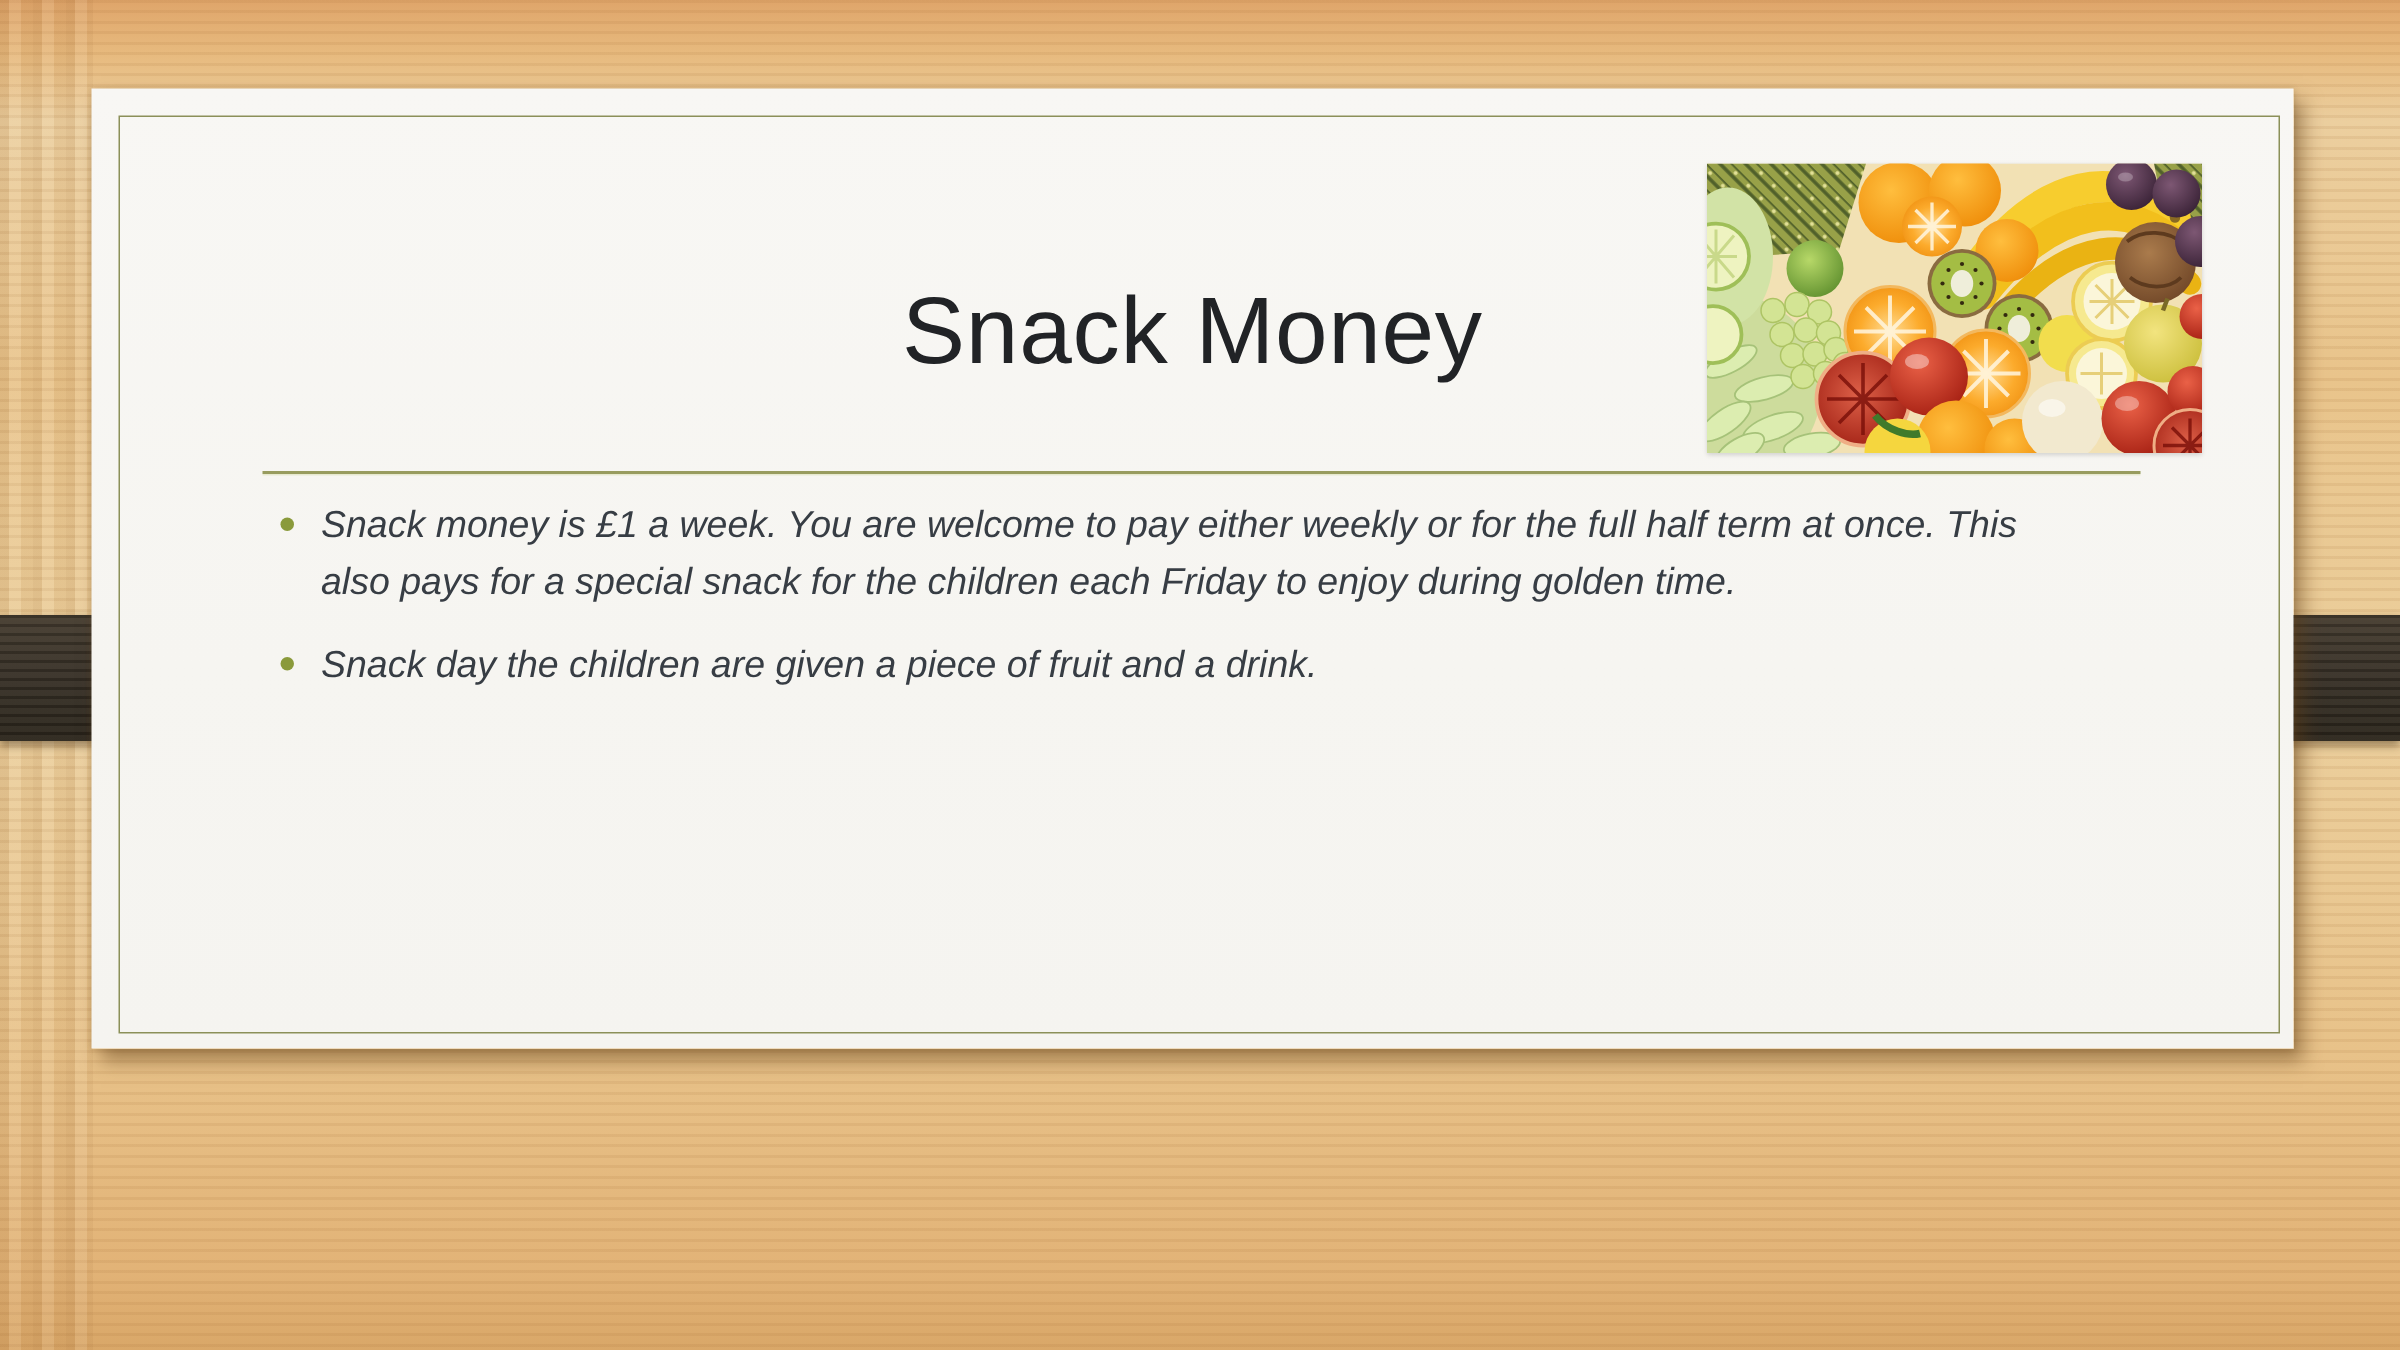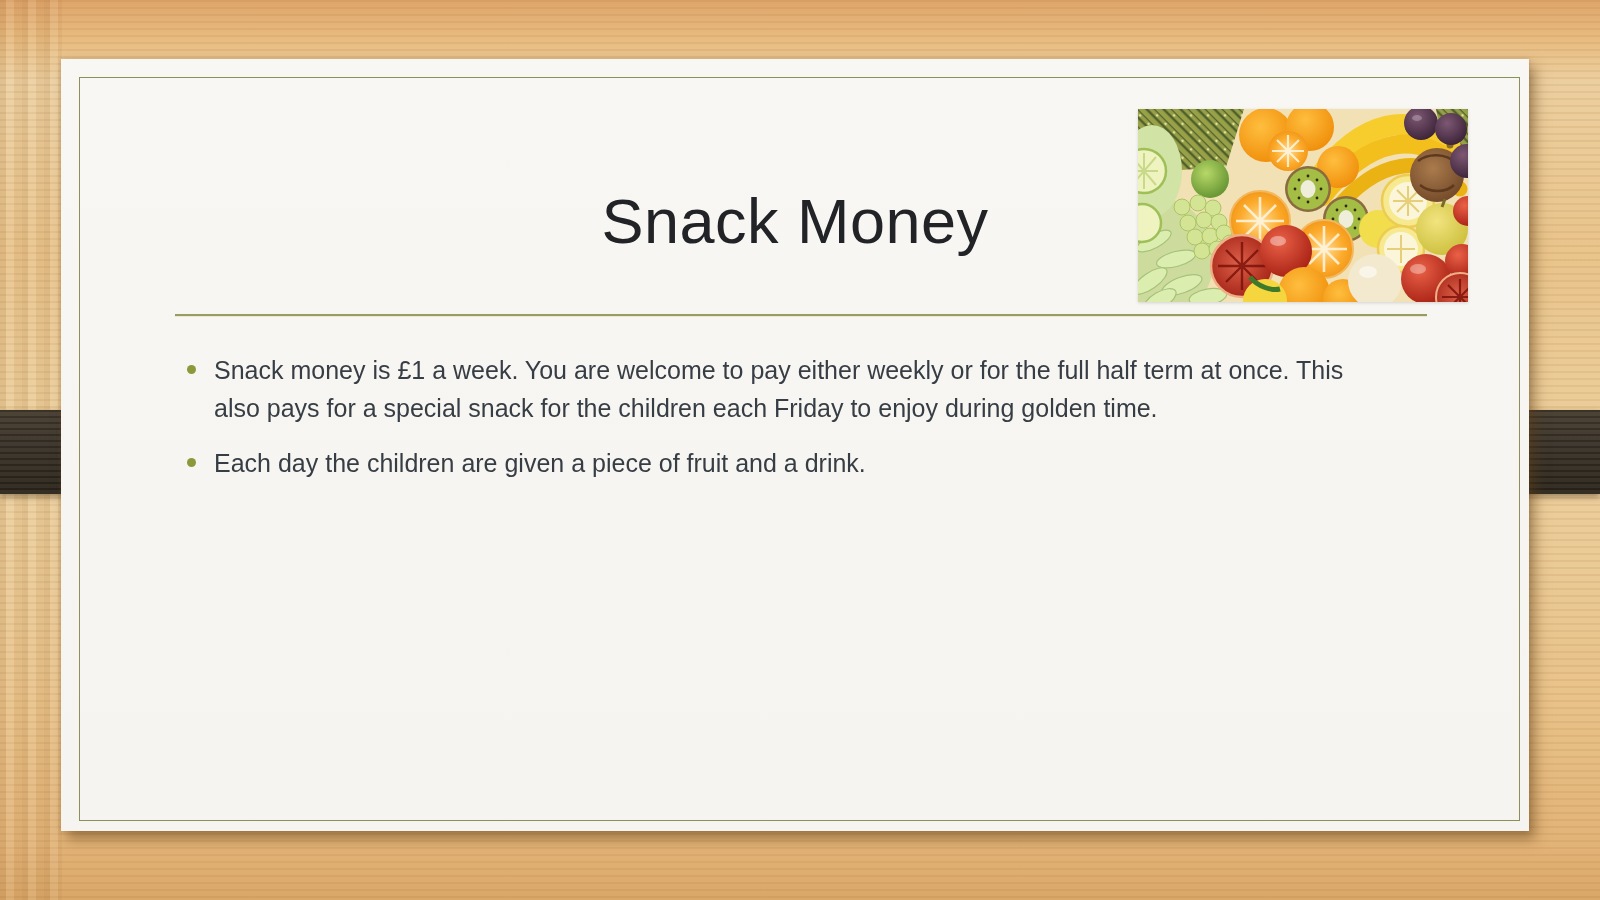--- a/index.html
+++ b/index.html
@@ -11,41 +11,41 @@
       linear-gradient(180deg,#dfa56a 0%,#e7ba7e 4%,#eccf9f 9%,#e9c48b 28%,#ecd09e 52%,#e8c289 78%,#e2b377 94%,#d9a768 100%);
   }
   
   .wood-streaks{
     position:absolute;left:0;top:0;width:62px;height:900px;
     background:repeating-linear-gradient(90deg, rgba(120,70,25,0.10) 0 6px, rgba(255,255,255,0.08) 6px 14px, rgba(120,70,25,0.06) 14px 22px);
     pointer-events:none;
   }
   
   .paper{
-    position:absolute;left:61px;top:59px;width:1468px;height:772px;
+    position:absolute;left:61px;top:59px;width:1468px;height:640px;
     background:linear-gradient(180deg,#f8f7f4 0%,#f6f5f1 60%,#f5f4f0 100%);
     box-shadow:6px 8px 12px rgba(95,62,22,0.50), 0 0 4px rgba(120,85,35,0.25);
   }
   .pinstripe{
     position:absolute;left:18px;top:18px;right:9px;bottom:10px;
     border:1.5px solid #8b9059;
   }
   .slide-title{
     position:absolute;left:0;right:0;top:122px;height:80px;
     text-align:center;font-size:63px;line-height:80px;
     color:#212326;letter-spacing:0.5px;
   }
   .title-rule{
     position:absolute;left:114px;top:255px;width:1252px;height:0;
     border-top:2px solid #989c5f;border-bottom:1px solid #e7e9d0;
   }
   .bullets{
-    position:absolute;left:124px;top:292px;width:1179px;
+    position:absolute;left:124px;top:272px;width:1179px;
     margin:0;padding:0;list-style:none;
-    font-size:25px;line-height:38px;color:#373d44;
+    font-size:25px;line-height:38px;color:#373d44;font-style:italic;
   }
   .bullets li{position:relative;padding-left:29px;margin:0 0 17px 0;}
   .bullets li .dot{
     position:absolute;left:2px;top:14px;width:9px;height:9px;border-radius:50%;
     background:#8a9a3b;
   }
   .bullets li .btext{white-space:pre-wrap;}
   .fruit-wrap{
     position:absolute;left:1077px;top:50px;width:330px;height:193px;
     box-shadow:0 1px 3px rgba(0,0,0,0.15);
@@ -248,16 +248,16 @@
     </svg>
   </div>
 
   <ul class="bullets">
     <li>
       <span class="dot"></span>
       <span class="btext">Snack money is £1 a week. You are welcome to pay either weekly or for the full half term at once. This also pays for a special snack for the children each Friday to enjoy during golden time.</span>
     </li>
     <li>
       <span class="dot"></span>
-      <span class="btext">Each day the children are given a piece of fruit and a drink.</span>
+      <span class="btext">Snack day the children are given a piece of fruit and a drink.</span>
     </li>
   </ul>
 </div>
 
 </body></html>

